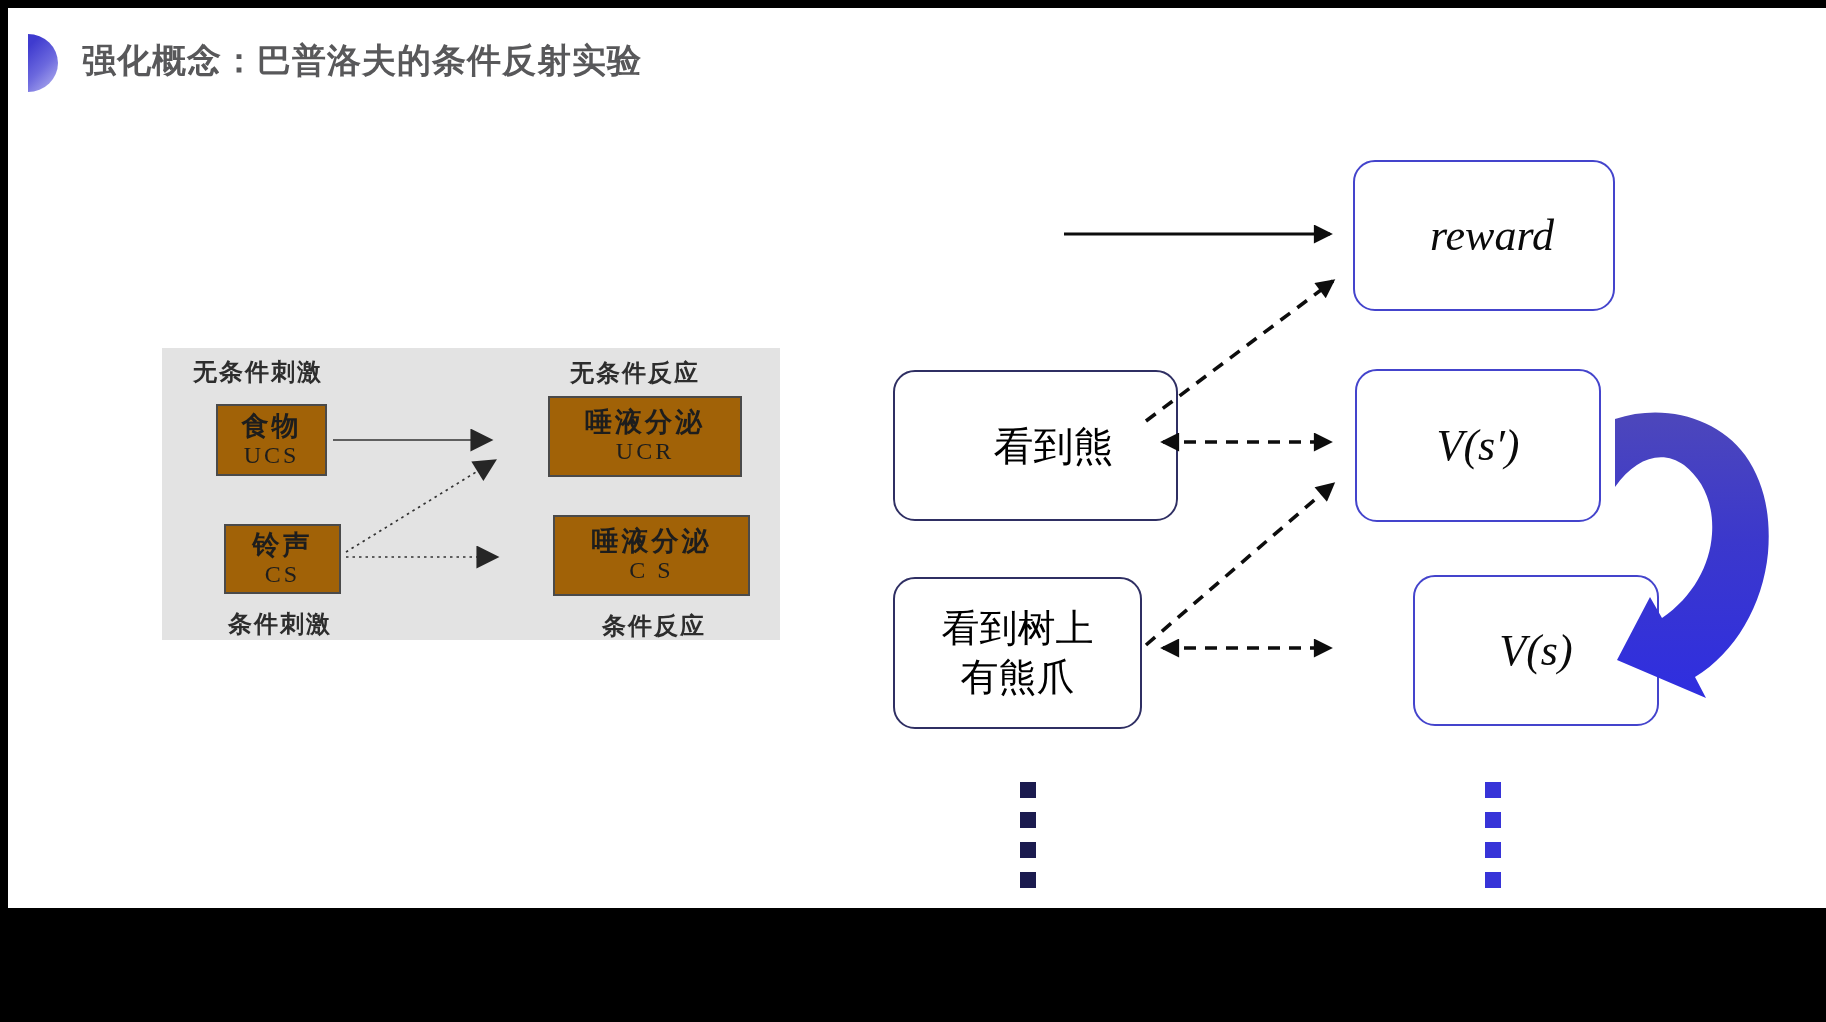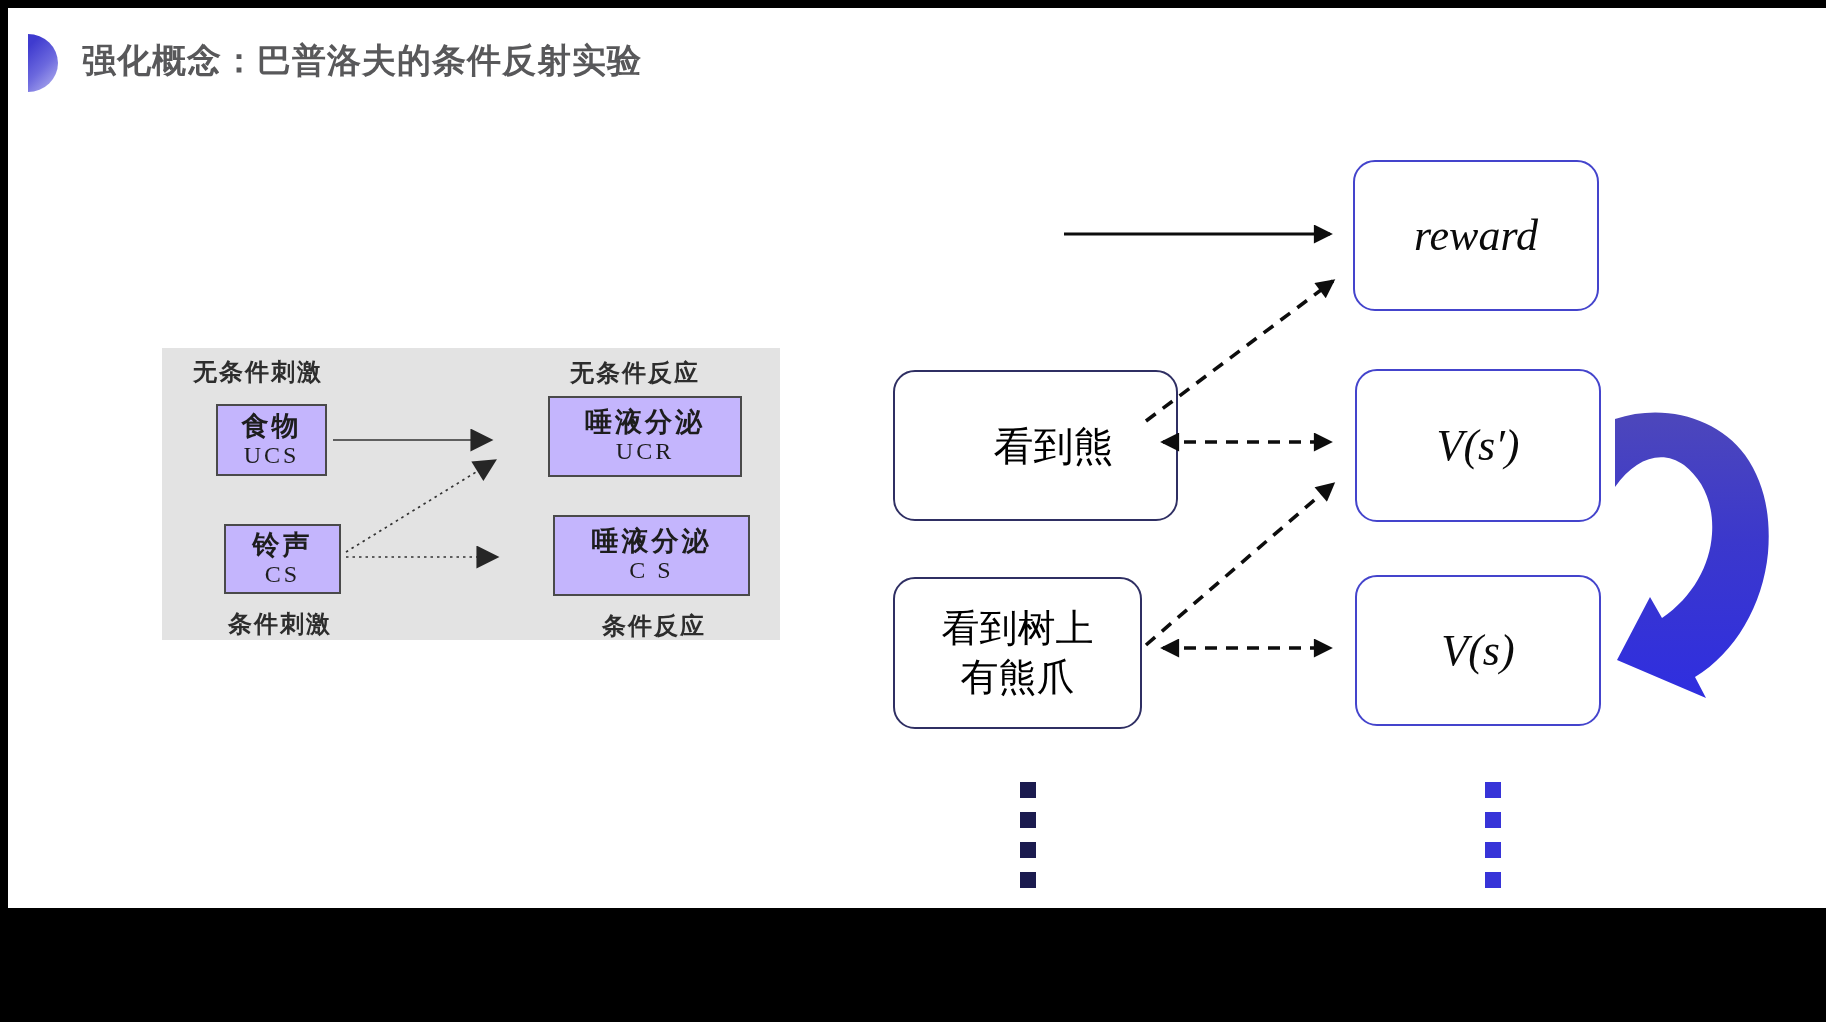--- a/index.html
+++ b/index.html
@@ -18,21 +18,21 @@
   }
   .slide-title{
     position:absolute;left:82px;top:38px;margin:0;
     font-size:34px;font-weight:600;color:#58585a;letter-spacing:1px;white-space:nowrap;
   }
 
   
   .pavlov{position:absolute;left:162px;top:348px;width:618px;height:292px;background:#e3e3e3;margin:0;}
   .pv-label{position:absolute;font-size:24px;font-weight:700;color:#2d2d2d;letter-spacing:2px;white-space:nowrap;}
   .pv-box{
-    position:absolute;border:2px solid #4a4a4a;background:#c4b5fd;
+    position:absolute;border:2px solid #4a4a4a;background:#a16207;
     display:flex;flex-direction:column;align-items:center;justify-content:center;line-height:1.15;
   }
   .pv-zh{font-size:27px;font-weight:700;color:#1d1d1d;letter-spacing:3px;white-space:nowrap;}
   .pv-lat{font-size:24px;font-family:"Liberation Serif","DejaVu Serif",serif;color:#1d1d1d;letter-spacing:3px;white-space:nowrap;}
 
   
   .node{
     position:absolute;background:#fff;border-radius:22px;
     display:flex;flex-direction:column;align-items:center;justify-content:center;
   }
@@ -83,36 +83,36 @@
 
     <div class="pv-box" style="left:391px;top:167px;width:193px;height:77px;">
       <span class="pv-zh">唾液分泌</span>
       <span class="pv-lat">C S</span>
     </div>
 
     <span class="pv-label" style="left:66px;top:260px;text-align:right;">条件刺激</span>
     <span class="pv-label" style="left:440px;top:262px;">条件反应</span>
   </figure>
 
-  <div class="node val" style="left:1353px;top:160px;width:242px;height:147px;">
+  <div class="node val" style="left:1353px;top:160px;width:242px;height:147px;padding-left:16px;">
     <span class="node-math">reward</span>
   </div>
 
   <div class="node stim" style="left:893px;top:370px;width:245px;height:147px;padding-left:36px;">
     <span class="node-zh">看到熊</span>
   </div>
   <div class="node val" style="left:1355px;top:369px;width:242px;height:149px;">
     <span class="node-math">V(s′)</span>
   </div>
 
   <div class="node stim" style="left:893px;top:577px;width:245px;height:148px;font-size:38px;">
     <span class="node-zh" style="font-size:38px;">看到树上</span>
     <span class="node-zh" style="font-size:38px;">有熊爪</span>
   </div>
-  <div class="node val" style="left:1355px;top:575px;width:242px;height:147px;">
+  <div class="node val" style="left:1413px;top:575px;width:242px;height:147px;">
     <span class="node-math">V(s)</span>
   </div>
 
   <div class="dots dots-left" style="left:1020px;top:782px;">
     <span></span>
       <span></span>
       <span></span>
       <span></span>
   </div>
   <div class="dots dots-right" style="left:1485px;top:782px;">

